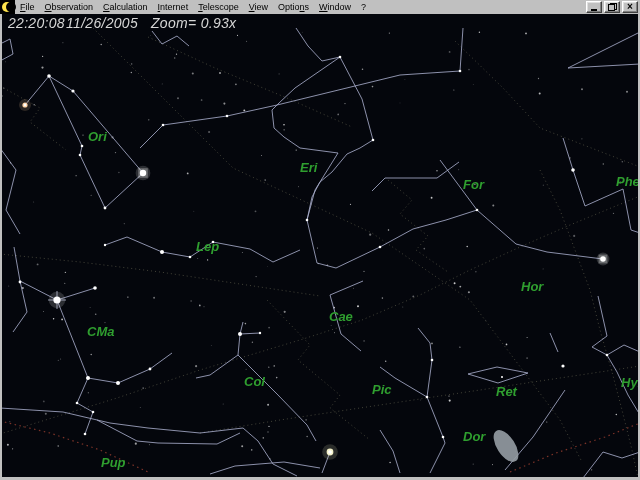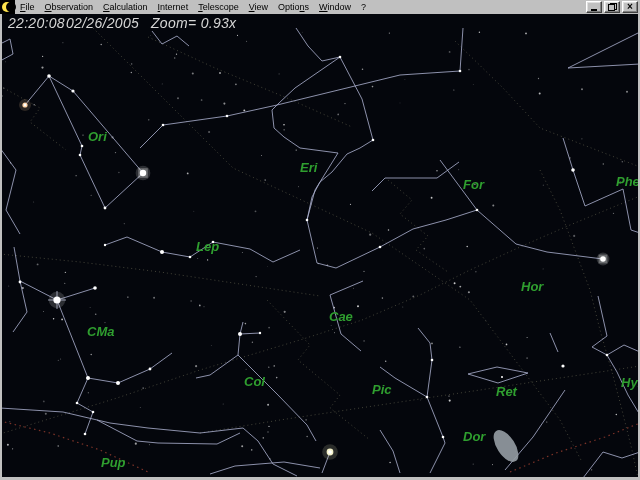--- a/index.html
+++ b/index.html
@@ -363,16 +363,16 @@
         <text x="244" y="386" fill="#2f9e2f" font-size="13" font-style="italic" font-weight="bold" font-family="&quot;Liberation Sans&quot;,sans-serif">Col</text>
         <text x="372" y="394" fill="#2f9e2f" font-size="13" font-style="italic" font-weight="bold" font-family="&quot;Liberation Sans&quot;,sans-serif">Pic</text>
         <text x="496" y="396" fill="#2f9e2f" font-size="13" font-style="italic" font-weight="bold" font-family="&quot;Liberation Sans&quot;,sans-serif">Ret</text>
         <text x="621" y="387" fill="#2f9e2f" font-size="13" font-style="italic" font-weight="bold" font-family="&quot;Liberation Sans&quot;,sans-serif">Hyi</text>
         <text x="463" y="441" fill="#2f9e2f" font-size="13" font-style="italic" font-weight="bold" font-family="&quot;Liberation Sans&quot;,sans-serif">Dor</text>
         <text x="101" y="467" fill="#2f9e2f" font-size="13" font-style="italic" font-weight="bold" font-family="&quot;Liberation Sans&quot;,sans-serif">Pup</text>
       </g>
     </svg>
   <div class="status">
     <span id="st-time">22:20:08</span>
-    <span id="st-date">02/26/2005</span>
+    <span id="st-date">11/26/2005</span>
     <span id="st-zoom">Zoom= 0.93x</span>
   </div>
 </div>
 
 </body></html>

